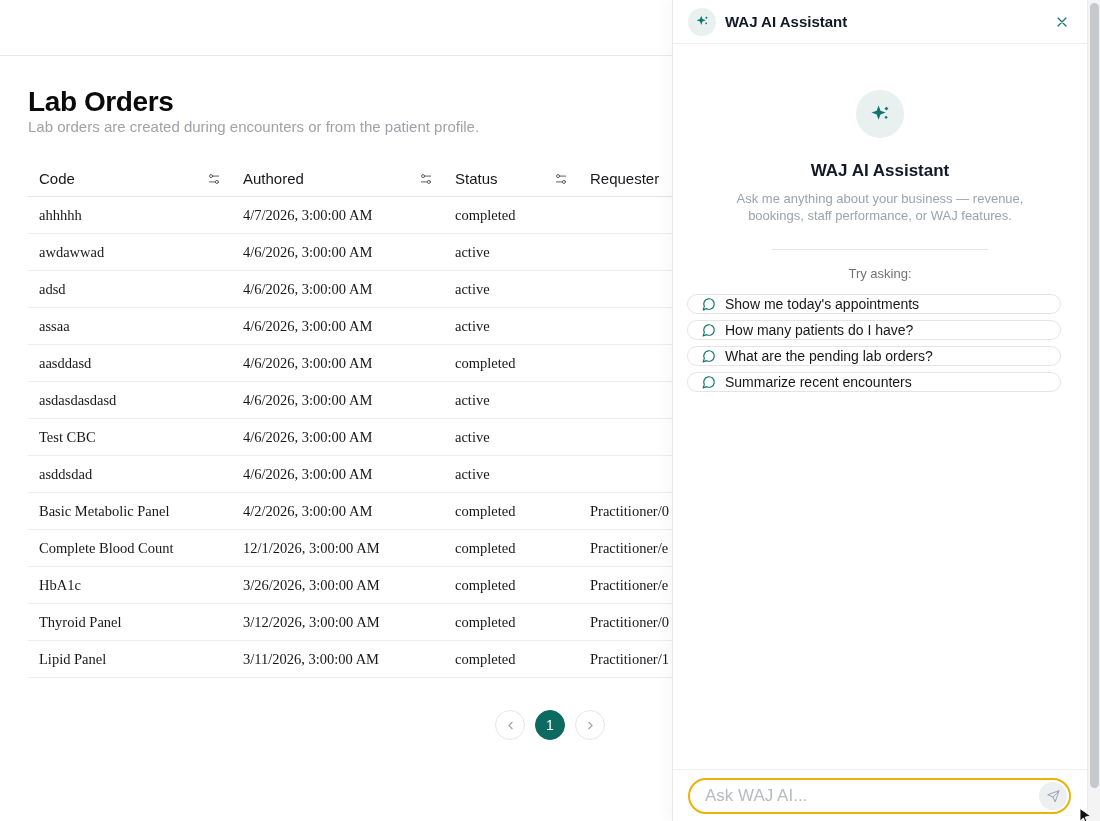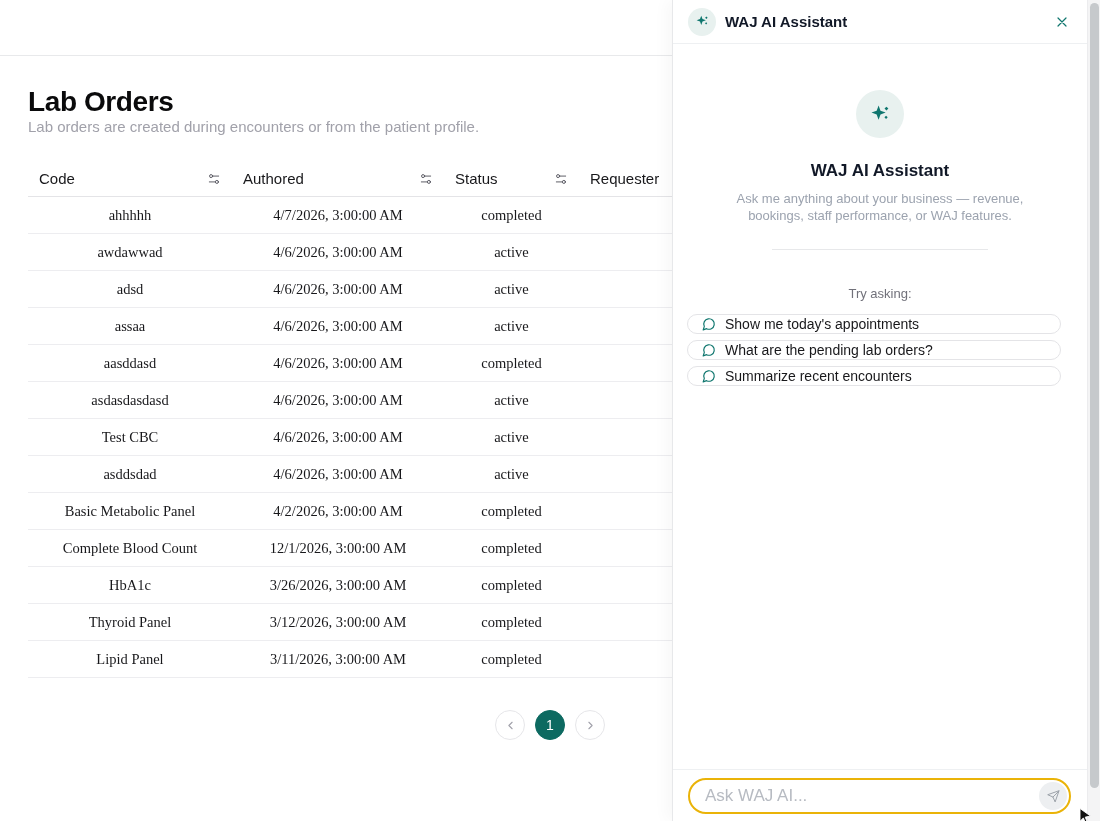--- a/index.html
+++ b/index.html
@@ -7,21 +7,21 @@
               font-family:"Liberation Sans", sans-serif; color:#18181b; position:relative; }
 
   
   .main { position:absolute; inset:0; background:#fff; }
   .topbar { height:56px; border-bottom:1px solid #e8e9eb; }
   .content { padding:0 28px; }
   h1.page-title { margin-top:30px; font-size:28px; font-weight:700; color:#0a0a0b; letter-spacing:-0.4px; }
   .subtitle { font-size:15px; color:#a1a1aa; }
 
   .table { margin-top:26px; width:1044px; }
-  .trow { display:grid; grid-template-columns:204px 212px 135px 1fr; align-items:center;text-align:center; }
+  .trow { display:grid; grid-template-columns:204px 212px 135px 1fr; align-items:center; }
   .thead .trow { height:36px; border-bottom:1px solid #e4e4e7; }
   .tbody .trow { height:37px; border-bottom:1px solid #ededf0; }
   .cell { padding:0 11px; font-size:14.5px; color:#18181b; white-space:nowrap; overflow:hidden;font-family:Liberation Serif, serif; }
   .hcell { display:flex; align-items:center; justify-content:space-between; padding:0 11px;
            font-size:15px; font-weight:500; color:#18181b; }
   .sort-btn { background:none; border:none; cursor:pointer; display:flex; align-items:center; padding:0; }
   .sort-btn svg { width:14px; height:14px; stroke:#52525b; fill:none; stroke-width:1.6; stroke-linecap:round; }
 
   .pagination { margin-top:32px; display:flex; justify-content:center; align-items:center; gap:10px; }
   .pg { width:30px; height:30px; border-radius:50%; border:1px solid #e6e6e9; background:#fff;
@@ -42,21 +42,21 @@
   .badge-sm svg { width:15px; height:15px; }
   .badge-lg svg { width:23px; height:23px; }
   .panel-header .title { font-size:15px; font-weight:700; color:#111827; flex:1; }
   .close-btn { background:none; border:none; cursor:pointer; padding:2px; display:flex; }
   .close-btn svg { width:16px; height:16px; stroke:var(--accent,#0f766e); stroke-width:1.8; stroke-linecap:round; fill:none; }
 
   .panel-body { text-align:center; }
   .assistant-title { margin-top:23px; font-size:17px; font-weight:700; color:#111827; }
   .assistant-desc { margin:9px auto 0; width:300px; font-size:13px; line-height:17px; color:#9ca3af; }
   .divider { width:216px; height:1px; background:#e7e8ea; margin:25px auto 0; }
-  .try-label { margin-top:36px; font-size:13px; color:#71717a; }
+  .try-label { margin-top:16px; font-size:13px; color:#71717a; }
 
   .suggestions { margin:13px 26px 0 14px; display:flex; flex-direction:column; gap:6px; }
   .pill { height:20px; border:1px solid #e4e4e7; border-radius:999px; background:#fff; display:flex;
           align-items:center; gap:9px; padding:0 14px; cursor:pointer; font-family:inherit; }
   .pill svg { width:14px; height:14px; stroke:var(--accent,#0f766e); fill:none; stroke-width:2; stroke-linejoin:round; flex:none; }
   .pill .pill-text { font-size:14px; color:#18181b; white-space:nowrap; }
 
   .panel-footer { position:absolute; left:0; right:0; bottom:0; height:52px; border-top:1px solid #eef0f2;
                   padding:8px 16px 8px 15px; }
   .ask-wrap { position:relative; height:36px; }
@@ -262,20 +262,26 @@
           <button class="pill">
             <svg viewBox="0 0 24 24">
               <path d="M7.9 20A9 9 0 1 0 4 16.1L2 22Z"></path>
             </svg>
             <span class="pill-text">Show me today's appointments</span>
           </button>
           <button class="pill">
             <svg viewBox="0 0 24 24">
               <path d="M7.9 20A9 9 0 1 0 4 16.1L2 22Z"></path>
             </svg>
+            <span class="pill-text">How many patients do I have?</span>
+          </button>
+          <button class="pill">
+            <svg viewBox="0 0 24 24">
+              <path d="M7.9 20A9 9 0 1 0 4 16.1L2 22Z"></path>
+            </svg>
             <span class="pill-text">What are the pending lab orders?</span>
           </button>
           <button class="pill">
             <svg viewBox="0 0 24 24">
               <path d="M7.9 20A9 9 0 1 0 4 16.1L2 22Z"></path>
             </svg>
             <span class="pill-text">Summarize recent encounters</span>
           </button>
         </div>
     </div>

